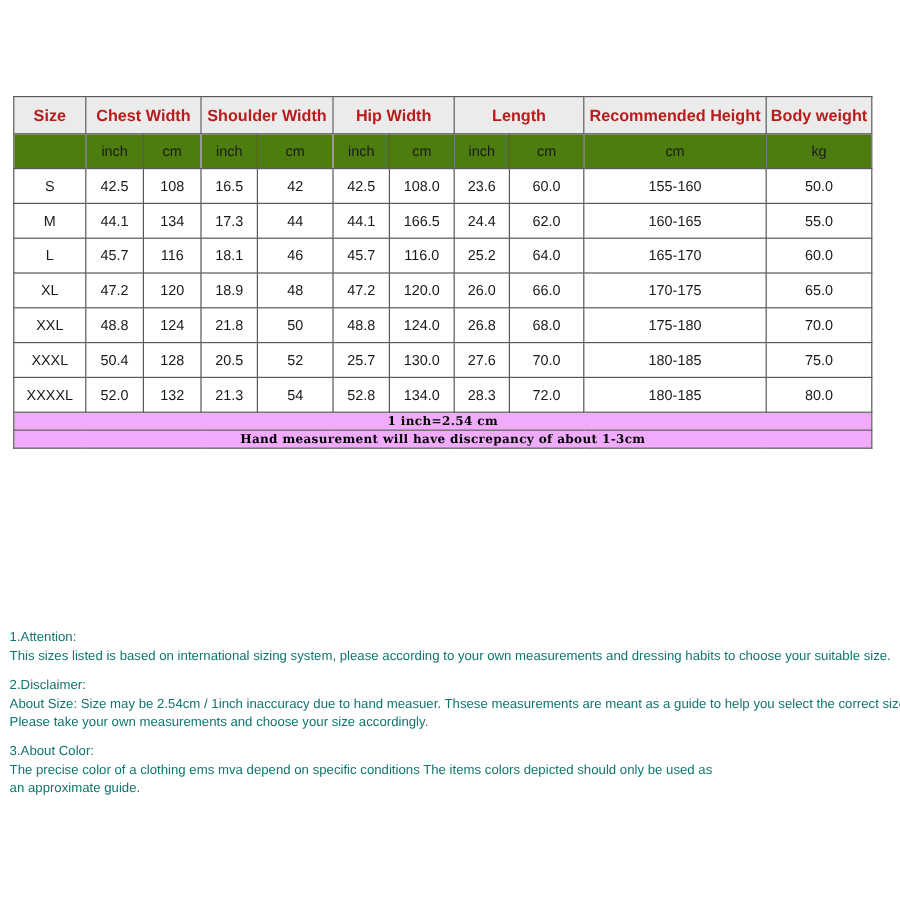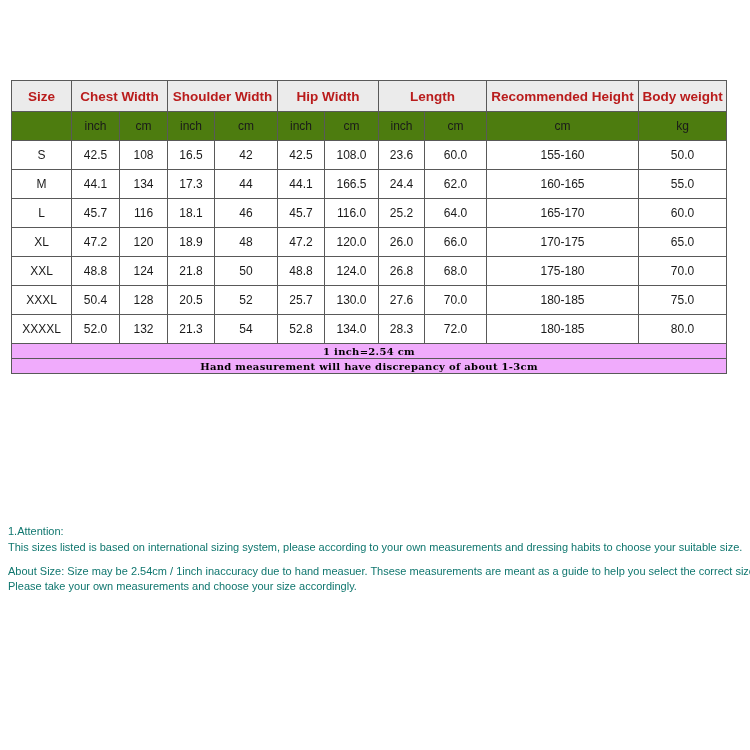--- a/index.html
+++ b/index.html
@@ -215,18 +215,24 @@
       </tr>
     </tbody>
   </table>
 
   <div class="notes">
     <div class="note-block">
       <div class="note-title">1.Attention:</div>
       <div class="note-line">This sizes listed is based on international sizing system, please according to your own measurements and dressing habits to choose your suitable size.</div>
     </div>
     <div class="note-block">
+      <div class="note-title">2.Disclaimer:</div>
       <div class="note-line">About Size: Size may be 2.54cm / 1inch inaccuracy due to hand measuer. Thsese measurements are meant as a guide to help you select the correct size.</div>
       <div class="note-line">Please take your own measurements and choose your size accordingly.</div>
     </div>
+    <div class="note-block">
+      <div class="note-title">3.About Color:</div>
+      <div class="note-line">The precise color of a clothing ems mva depend on specific conditions The items colors depicted should only be used as</div>
+      <div class="note-line">an approximate guide.</div>
+    </div>
   </div>
 
 </div>
 
 </body></html>

